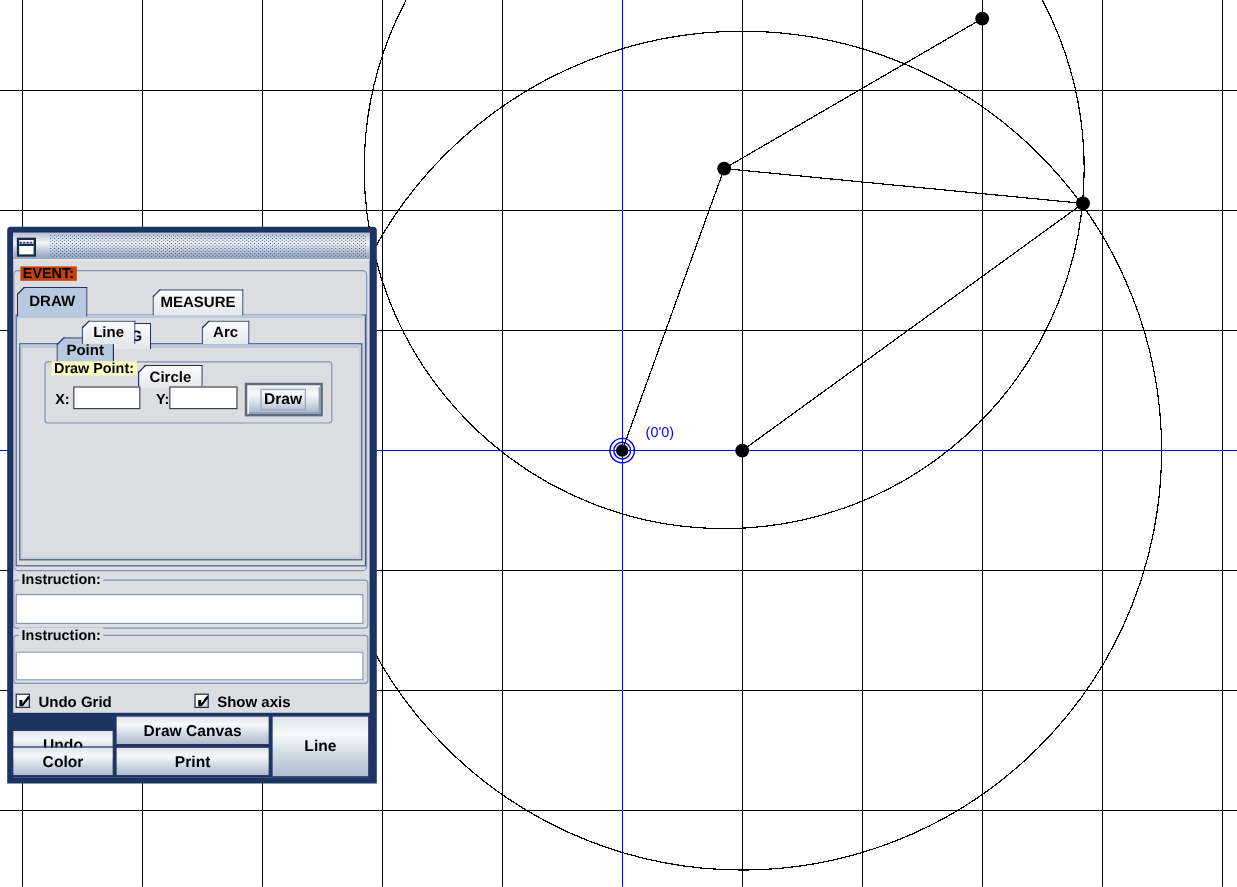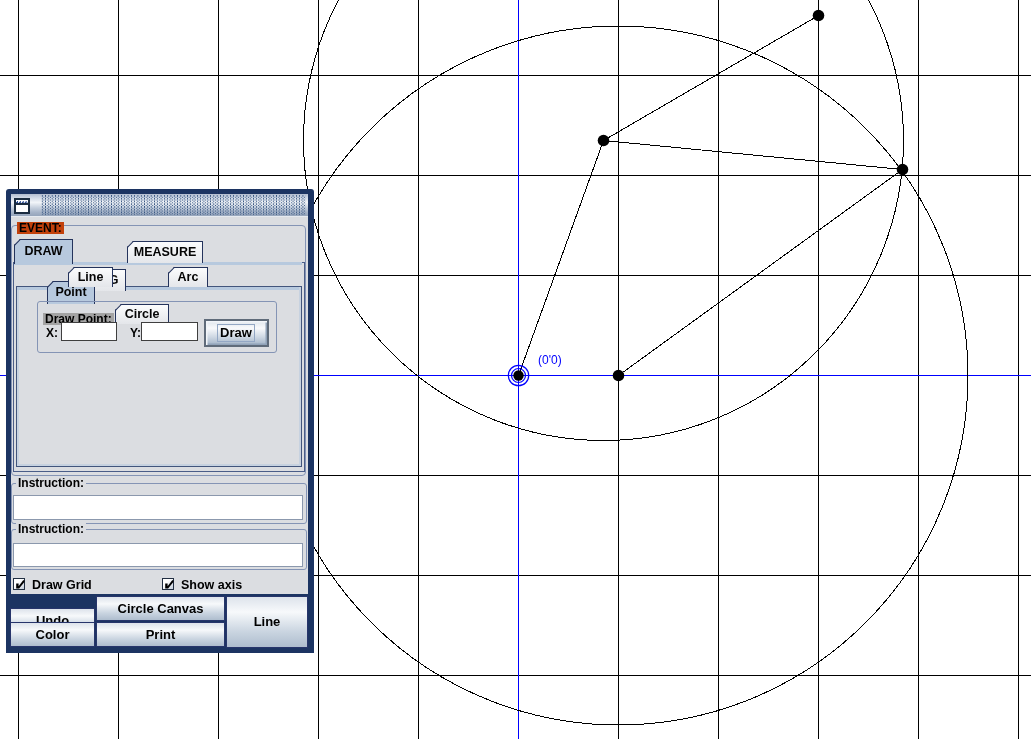--- a/index.html
+++ b/index.html
@@ -113,21 +113,21 @@
 <div class="abs tab sel" style="left:14px;top:239px;width:57px;height:24px;line-height:23px;">DRAW</div>
 <div class="abs tab uns" style="left:74px;top:257px;width:50px;height:21px;line-height:20px;margin-top:12px;">DRAG</div>
 <div class="abs tab uns" style="left:127px;top:241px;width:74px;height:21px;line-height:20px;">MEASURE</div>
 
 <div class="abs tab sel" style="left:19px;top:281px;width:46px;height:22px;line-height:21px;margin-left:28px;">Point</div>
 <div class="abs tab uns" style="left:68px;top:267px;width:43px;height:19px;line-height:18px;">Line</div>
 <div class="abs tab uns" style="left:115px;top:267px;width:52px;height:19px;line-height:18px;margin-top:37px;">Circle</div>
 <div class="abs tab uns" style="left:168px;top:267px;width:38px;height:19px;line-height:18px;">Arc</div>
 
 <div class="abs" style="left:37px;top:301px;width:238px;height:50px;border:1px solid #8494b5;border-radius:3px;"></div>
-<div class="abs lbl" style="left:43px;top:313px;background:#a3a3a3;padding:0 2px;">Draw Point:</div>
+<div class="abs lbl" style="left:43px;top:301px;background:#fef9c3;padding:0 2px;">Draw Point:</div>
 <div class="abs lbl" style="left:46px;top:327px;font-size:12px;">X:</div>
 <div class="abs" style="left:61px;top:322px;width:54px;height:17px;background:#fff;border:1.5px solid #3f3f3f;"></div>
 <div class="abs lbl" style="left:130px;top:327px;font-size:12px;">Y:</div>
 <div class="abs" style="left:141px;top:322px;width:55px;height:17px;background:#fff;border:1.5px solid #3f3f3f;"></div>
 
 <div class="abs" style="left:204px;top:319px;width:61px;height:24px;border:2px solid #5f6b7a;
      background:linear-gradient(180deg,#dfe5ec 0%,#f9fafc 30%,#ccd6e2 68%,#a2b3c7 100%);
      box-shadow:inset 1.5px 1.5px 0 #f2f5f9, inset -1.5px -1.5px 0 #90a2b8;">
   <div class="abs" style="left:11px;top:2.5px;padding:0 2px;border:1px solid #93a7c4;font-weight:bold;font-size:13px;line-height:16px;">Draw</div>
 </div>
@@ -139,27 +139,27 @@
 <div class="abs" style="left:11px;top:529px;width:294px;height:39px;border:1px solid #8494b5;border-radius:3px;"></div>
 <div class="abs lbl" style="left:16px;top:523px;background:#dbdde1;padding:0 2px;">Instruction:</div>
 <div class="abs" style="left:13px;top:543px;width:288px;height:22px;background:#fff;border:1px solid #8b98ad;"></div>
 
 <div class="abs" id="cb1" style="left:13px;top:578px;width:10px;height:10px;border:1.5px solid #222f42;
      background:linear-gradient(135deg,#ffffff 35%,#c4cedb);">
     <svg width="13" height="13" style="position:absolute;left:-1.5px;top:-1.5px">
       <path d="M3.2 5.4 L5.6 5.4 L5.6 8.2 L10.2 2.2 L11.4 2.2 L11.4 3.9 L6.1 10.6 L3.2 10.6 Z" fill="#000"></path>
     </svg>
   </div>
-<div class="abs lbl" style="left:32px;top:579px;font-size:12.5px;">Draw Grid</div>
+<div class="abs lbl" style="left:32px;top:579px;font-size:12.5px;">Undo Grid</div>
 <div class="abs" id="cb2" style="left:162px;top:578px;width:10px;height:10px;border:1.5px solid #222f42;
      background:linear-gradient(135deg,#ffffff 35%,#c4cedb);">
     <svg width="13" height="13" style="position:absolute;left:-1.5px;top:-1.5px">
       <path d="M3.2 5.4 L5.6 5.4 L5.6 8.2 L10.2 2.2 L11.4 2.2 L11.4 3.9 L6.1 10.6 L3.2 10.6 Z" fill="#000"></path>
     </svg>
   </div>
 <div class="abs lbl" style="left:181px;top:579px;font-size:12.5px;">Show axis</div>
 
 <div class="abs" id="btnarea" style="left:8px;top:594px;width:301px;height:54px;background:#1c3462;"></div>
 <div class="btn" style="left:10px;top:596px;width:83px;height:23px;line-height:23px;margin-top:12px;">Undo</div>
-<div class="btn" style="left:96px;top:596px;width:127px;height:23px;line-height:23px;">Circle Canvas</div>
+<div class="btn" style="left:96px;top:596px;width:127px;height:23px;line-height:23px;">Draw Canvas</div>
 <div class="btn" style="left:226px;top:596px;width:80px;height:50px;line-height:50px;">Line</div>
 <div class="btn" style="left:10px;top:622px;width:83px;height:23px;line-height:23px;">Color</div>
 <div class="btn" style="left:96px;top:622px;width:127px;height:23px;line-height:23px;">Print</div>
 
 </body></html>

